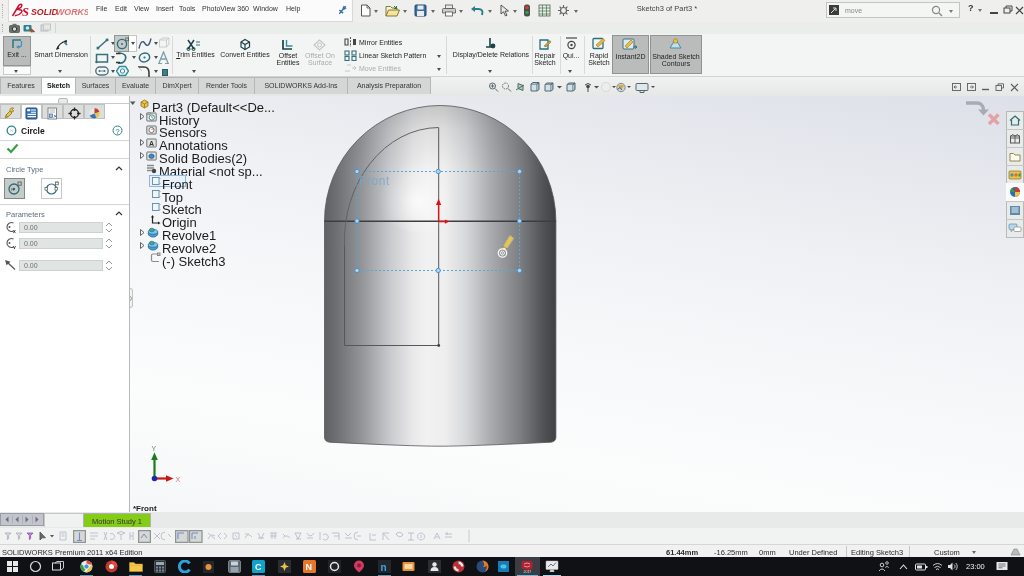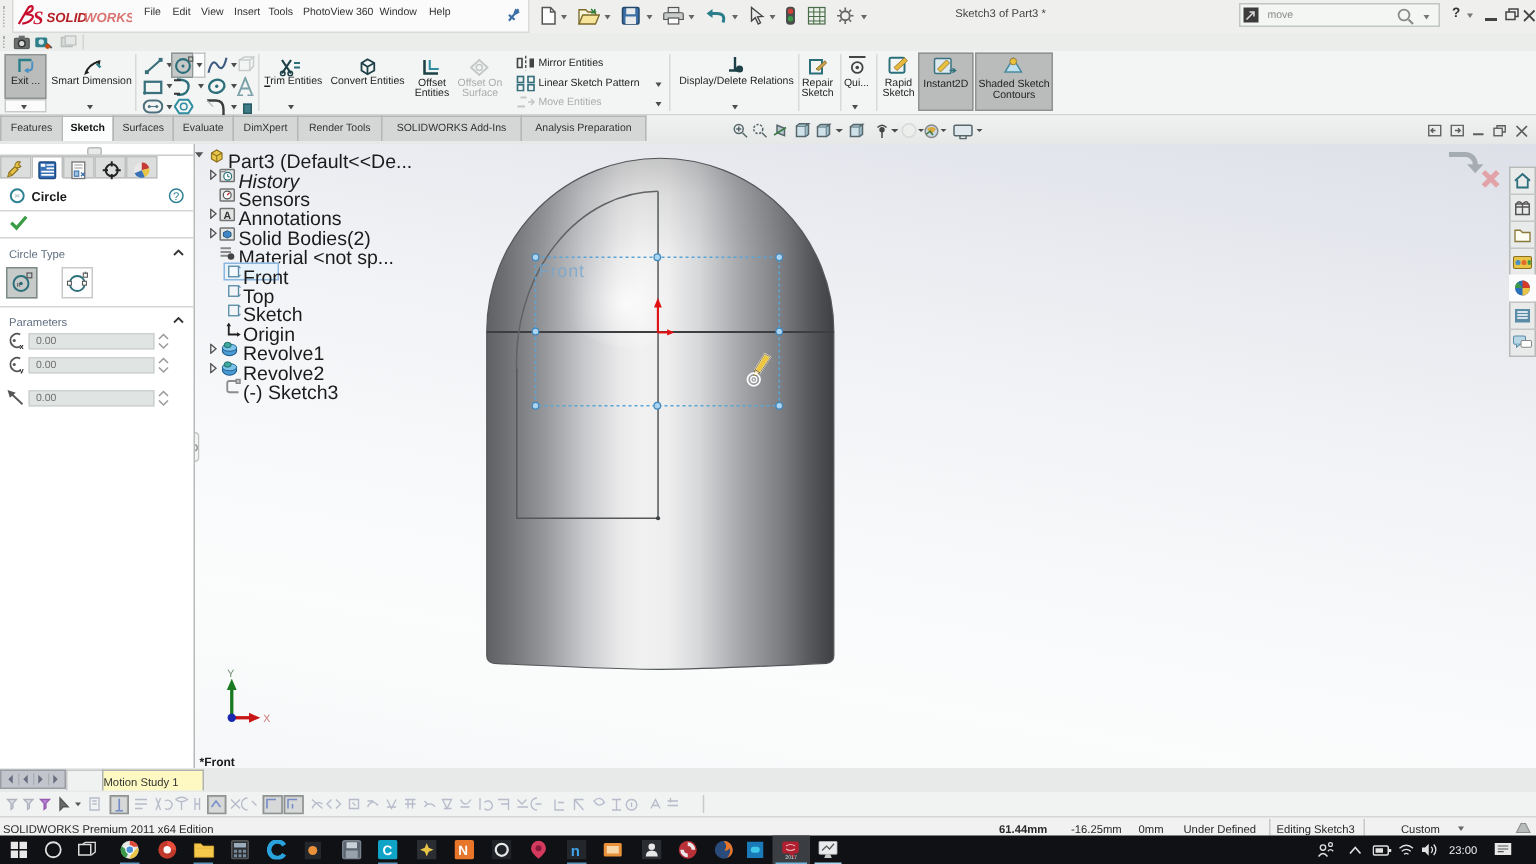--- a/index.html
+++ b/index.html
@@ -517,21 +517,21 @@
 
   <svg class="abs" style="left:140px;top:17px;" width="5" height="7">
           <path d="M0.5 0.5 L4 3.5 L0.5 6.5 Z" fill="none" stroke="#555" stroke-width="0.9"></path>
         </svg>
   <svg class="abs" style="left:146px;top:15px;" width="11" height="11" viewBox="0 0 11 11">
           <rect x="0.8" y="2" width="9.4" height="8" rx="0.5" fill="#e4e6e5" stroke="#707472"></rect>
           <path d="M0.8 3.5 L4 3.5 L5 2 L0.8 2 Z" fill="#c9ccca" stroke="#707472" stroke-width="0.6"></path>
           <circle cx="5.8" cy="6.5" r="2.6" fill="#fff" stroke="#2a6f7a" stroke-width="0.8"></circle>
           <path d="M5.8 5 V6.5 L7 7.2" stroke="#2a6f7a" stroke-width="0.7" fill="none"></path>
         </svg>
-  <div class="trow" style="left:159px;top:16.5px;font-style:italic;">History</div>
+  <div class="trow" style="left:159px;top:16.5px;">History</div>
 
   <svg class="abs" style="left:146px;top:28px;" width="11" height="11" viewBox="0 0 11 11">
           <rect x="0.8" y="2" width="9.4" height="8" rx="0.5" fill="#e4e6e5" stroke="#707472"></rect>
           <circle cx="5.5" cy="6" r="2.6" fill="#fff" stroke="#555" stroke-width="0.8"></circle>
           <path d="M5.5 6 L7 4.5" stroke="#c22" stroke-width="0.8"></path>
         </svg>
   <div class="trow" style="left:159px;top:29.3px;">Sensors</div>
 
   <svg class="abs" style="left:140px;top:43px;" width="5" height="7">
           <path d="M0.5 0.5 L4 3.5 L0.5 6.5 Z" fill="none" stroke="#555" stroke-width="0.9"></path>
@@ -772,21 +772,21 @@
   <svg class="abs" style="left:2px;top:3px;" width="40" height="9" viewBox="0 0 40 9">
     <g fill="#6a6e80">
           <path d="M6.5 1.5 L3.5 4.5 L6.5 7.5 Z"></path>
           <path d="M16.5 1.5 L13.5 4.5 L16.5 7.5 Z"></path>
           <path d="M23.5 1.5 L26.5 4.5 L23.5 7.5 Z"></path>
           <path d="M33.5 1.5 L36.5 4.5 L33.5 7.5 Z"></path>
         </g>
     <path d="M10.5 0.5 v8 M20.5 0.5 v8 M30.5 0.5 v8" stroke="#a8abb2" stroke-width="0.8"></path>
   </svg>
   <div class="abs" style="left:44px;top:1px;width:40px;height:14px;background:#f0f1f1;border:1px solid #c6c8c7;border-bottom:none;box-sizing:border-box;text-align:center;padding-top:13px;font-size:13px;font-weight:bold;color:#111;">Model</div>
-  <div class="abs" style="left:68px;top:1px;width:68px;height:14px;background:#fef9c3;border:1px solid #b0b2b1;border-bottom:none;box-sizing:border-box;padding-top:3px;font-size:7.5px;color:#333;">Motion Study 1</div>
+  <div class="abs" style="left:83px;top:1px;width:68px;height:14px;background:#84cc16;border:1px solid #b0b2b1;border-bottom:none;box-sizing:border-box;text-align:center;padding-top:3px;font-size:7.5px;color:#333;">Motion Study 1</div>
 </div>
 <div id="snapbar">
   <svg class="abs" style="left:2px;top:1px;" width="470" height="14" viewBox="0 0 470 14">
     <g stroke="#a8abb8" fill="none" stroke-width="0.9" opacity="0.9">
       <path d="M3 4 h6 l-2.4 2.6 v3 l-1.2 1 v-4 Z" fill="#dadce4"></path>
       <path d="M14 4 h6 l-2.4 2.6 v3 l-1.2 1 v-4 Z" fill="#dadce4"></path>
       <path d="M25 4 h6 l-2.4 2.6 v3 l-1.2 1 v-4 Z" fill="#b87ad4" stroke="#8a4aaa"></path>
       <path d="M38 3 l0 8 2.2 -2.2 h3.2 Z" fill="#5a5d5c" stroke="#444"></path>
     </g>
     <path d="M48 6 l2 2.5 2 -2.5 Z" fill="#555"></path>

